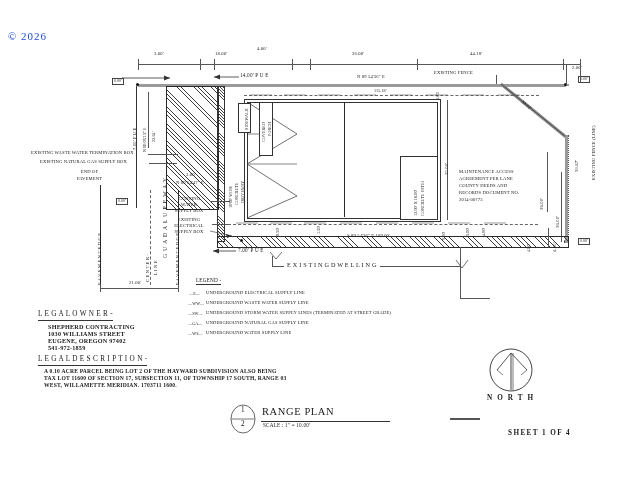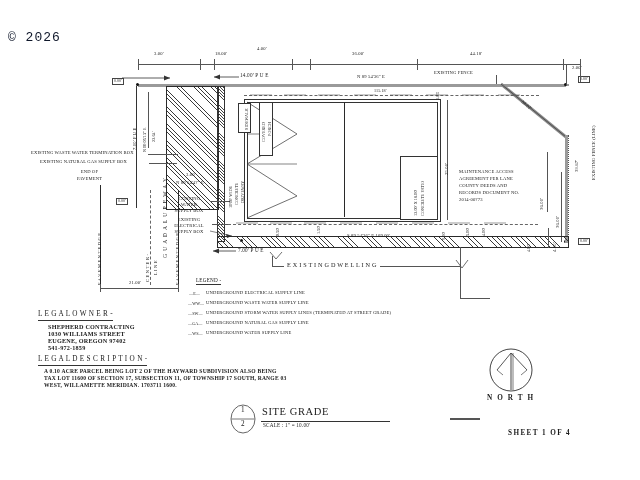--- a/index.html
+++ b/index.html
@@ -41,22 +41,22 @@
     border:1px solid #2a2a2a;}
   .hatch-wall{
     background-image:repeating-linear-gradient(45deg,
       #444 0 .6px,rgba(0,0,0,0) .6px 2.2px);
     border:1px solid #333;}
   .gray-band{background:#9a9a9a;}
   .box-out{border:1px solid #333;background:#fff;}
   .dimbox{position:absolute;border:1px solid #444;background:#fff;
           font-size:3.8px;padding:0 1px;line-height:5px;letter-spacing:.1px;}
   .node{position:absolute;width:3px;height:3px;background:#111;border-radius:50%;}
-  .watermark{position:absolute;color:#0f172a;font-size:13px;
-             letter-spacing:1px;font-family:Liberation Mono, monospace;}
+  .watermark{position:absolute;color:#1d4ed8;font-size:11px;
+             letter-spacing:1px;font-family:Liberation Serif, serif;}
   .underline-hd{border-bottom:1px solid #333;display:inline-block;padding-bottom:1px;}
   svg{display:block;overflow:visible;}
 </style>
 </head>
 <body>
 
 <div id="sheet">
 
   <div class="watermark" style="left:8px;top:30px;">© 2026</div>
 
@@ -340,20 +340,20 @@
   <div class="hl" style="left:450px;top:418px;width:30px;border-top:2px solid #555;"></div>
 
   <div>
     <svg class="abs" style="left:230px;top:404px;width:26px;height:30px;">
       <ellipse cx="13" cy="15" rx="12" ry="14" fill="none" stroke="#555" stroke-width=".9"></ellipse>
       <line x1="1.5" y1="15" x2="24.5" y2="15" stroke="#555" stroke-width=".8"></line>
     </svg>
     <div class="txt t7 ctr" style="left:230px;top:407px;width:26px;">1</div>
     <div class="txt t7 ctr" style="left:230px;top:421px;width:26px;">2</div>
 
-    <div class="txt t10" style="left:262px;top:406px;">SITE GRADE</div>
+    <div class="txt t10" style="left:262px;top:406px;">RANGE PLAN</div>
     <div class="hl" style="left:261px;top:421px;width:129px;border-top:1px solid #333;"></div>
     <div class="txt t5" style="left:263px;top:423px;">SCALE : 1" = 10.00'</div>
   </div>
 
   <div class="txt t7 bold" style="left:508px;top:430px;letter-spacing:1.4px;">SHEET  1  OF  4</div>
 
 </div>
 
 </body></html>

